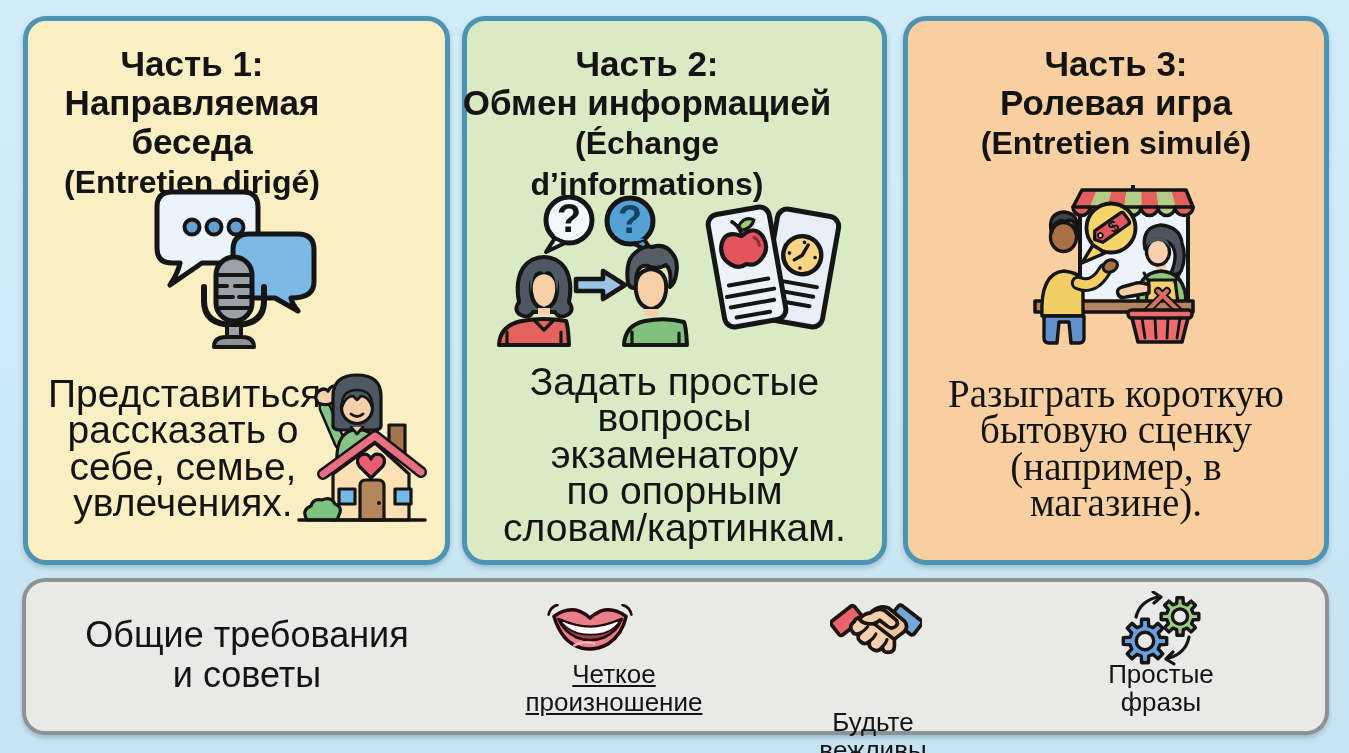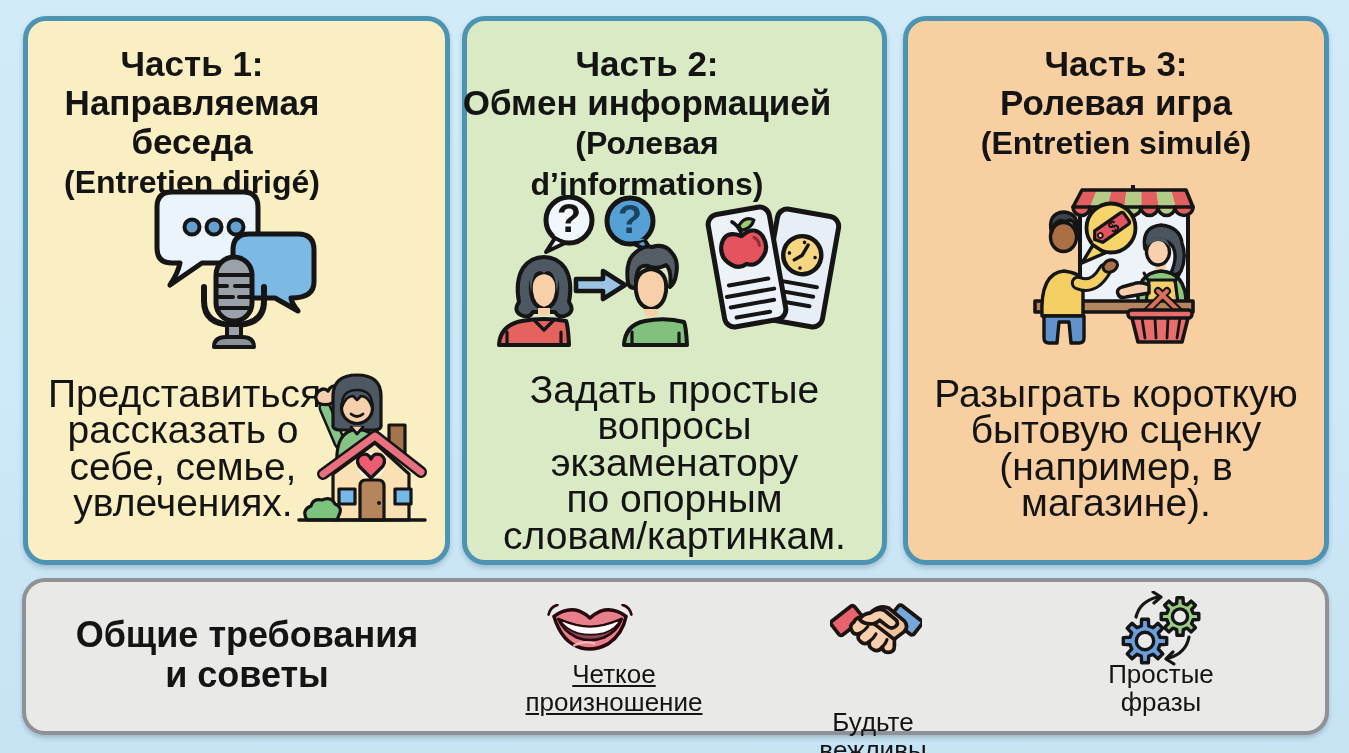--- a/index.html
+++ b/index.html
@@ -7,37 +7,37 @@
        background:linear-gradient(180deg,#d2ebf9 0%,#cde8f6 55%,#c6e3f3 100%);
        font-family:"Liberation Sans",sans-serif;color:#141414;}
   .card{position:absolute;top:16px;height:549px;border:5px solid #4d94b3;border-radius:23px;box-sizing:border-box;box-shadow:0 3px 5px rgba(70,100,125,0.30);}
   #c1{left:23px;width:427px;background:#faeec3;}
   #c2{left:462px;width:425px;background:#d9eac4;}
   #c3{left:903px;width:426px;background:#f8cfa0;}
   .title{position:absolute;top:44px;left:0;width:100%;text-align:center;font-weight:bold;font-size:35px;line-height:39px;}
   .title .fr{font-size:32px;text-align:right;}
   .body{position:absolute;text-align:center;font-size:39px;line-height:36.4px;}
   #bar{position:absolute;left:22px;top:578px;width:1307px;height:157px;background:#e9e9e7;border:4px solid #8e9296;border-radius:23px;box-sizing:border-box;box-shadow:0 3px 4px rgba(0,0,0,0.18);}
-  #bartitle{position:absolute;left:47px;top:615px;width:400px;text-align:center;font-weight:bold;font-size:36px;line-height:40px;}
+  #bartitle{position:absolute;left:47px;top:615px;width:400px;text-align:center;font-weight:normal;font-size:36px;line-height:40px;}
   .cap{position:absolute;top:661px;width:240px;text-align:center;font-size:26px;line-height:27.5px;}
   .icon{position:absolute;}
 </style>
 </head>
 <body>
   <div class="card" id="c1"></div>
   <div class="card" id="c2"></div>
   <div class="card" id="c3"></div>
 
   <div class="title" style="left:23px;width:338px;">Часть 1:<br>Направляемая беседа<br><span class="fr">(Entretien dirigé)</span></div>
-  <div class="title" style="left:462px;width:370px;">Часть 2:<br>Обмен информацией<br><span class="fr">(Ролевая d’informations)</span></div>
+  <div class="title" style="left:462px;width:370px;">Часть 2:<br>Обмен информацией<br><span class="fr">(Échange d’informations)</span></div>
   <div class="title" style="left:903px;width:426px;">Часть 3:<br>Ролевая игра<br><span class="fr">(Entretien simulé)</span></div>
 
   <div class="body" id="b1" style="left:48px;top:376px;width:270px;">Представиться,<br>рассказать о<br>себе, семье,<br>увлечениях.</div>
-  <div class="body" id="b2" style="left:472px;top:372px;width:405px;">Задать простые<br>вопросы экзаменатору<br>по опорным<br>словам/картинкам.</div>
-  <div class="body" id="b3" style="left:913px;top:376px;width:406px;">Разыграть короткую<br>бытовую сценку<br>(например, в<br>магазине).</div>
+  <div class="body" id="b2" style="left:472px;top:364px;width:405px;">Задать простые<br>вопросы экзаменатору<br>по опорным<br>словам/картинкам.</div>
+  <div class="body" id="b3" style="left:913px;top:376px;width:406px;font-family:Liberation Serif, serif;">Разыграть короткую<br>бытовую сценку<br>(например, в<br>магазине).</div>
 
   <div id="bar"></div>
   <div id="bartitle">Общие требования<br>и советы</div>
 
   <div class="cap" style="left:494px;text-decoration:underline;">Четкое<br>произношение</div>
   <div class="cap" style="left:753px;margin-top:48px;">Будьте<br>вежливы</div>
   <div class="cap" style="left:1041px;">Простые<br>фразы</div>
 
   <div class="icon" id="ic1" style="left:140px;top:185px;">
     <svg width="180" height="190" viewBox="0 0 180 190">

